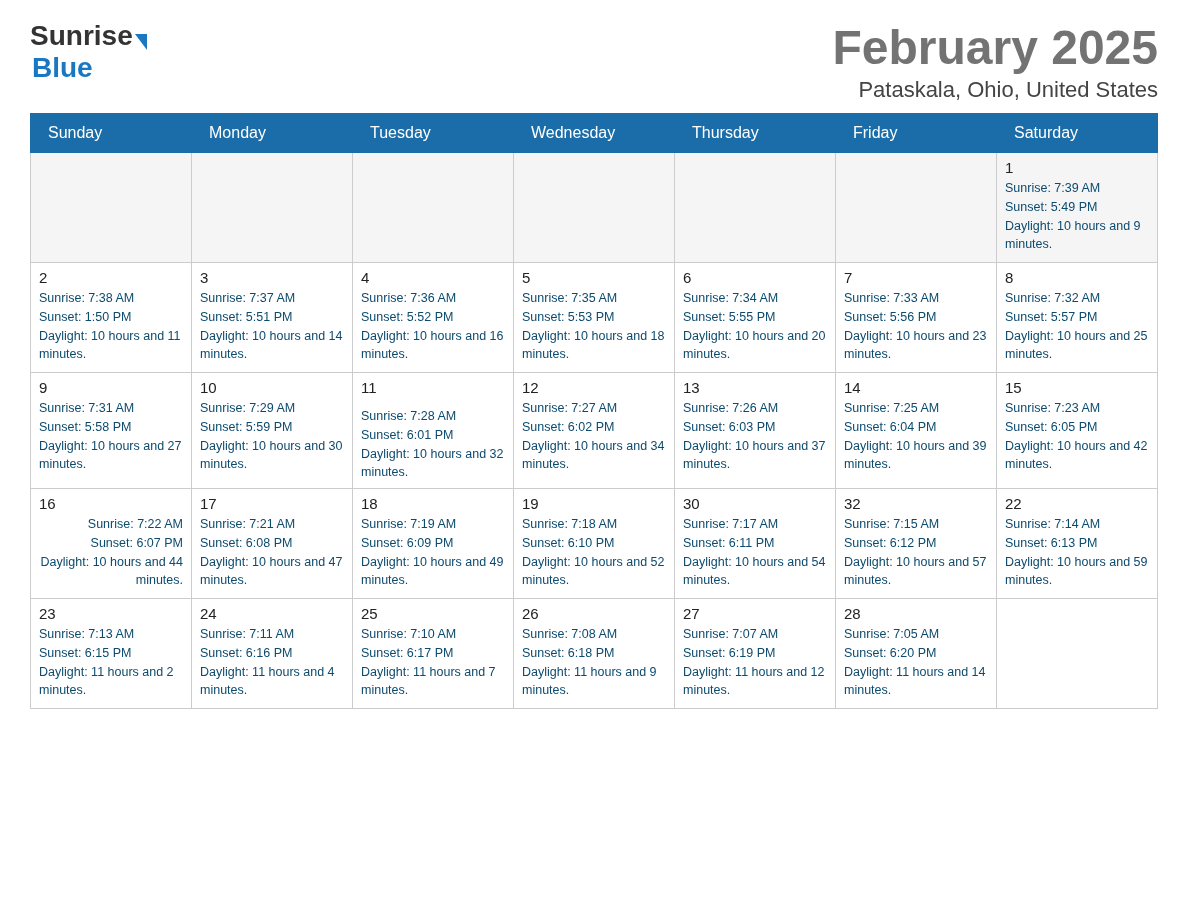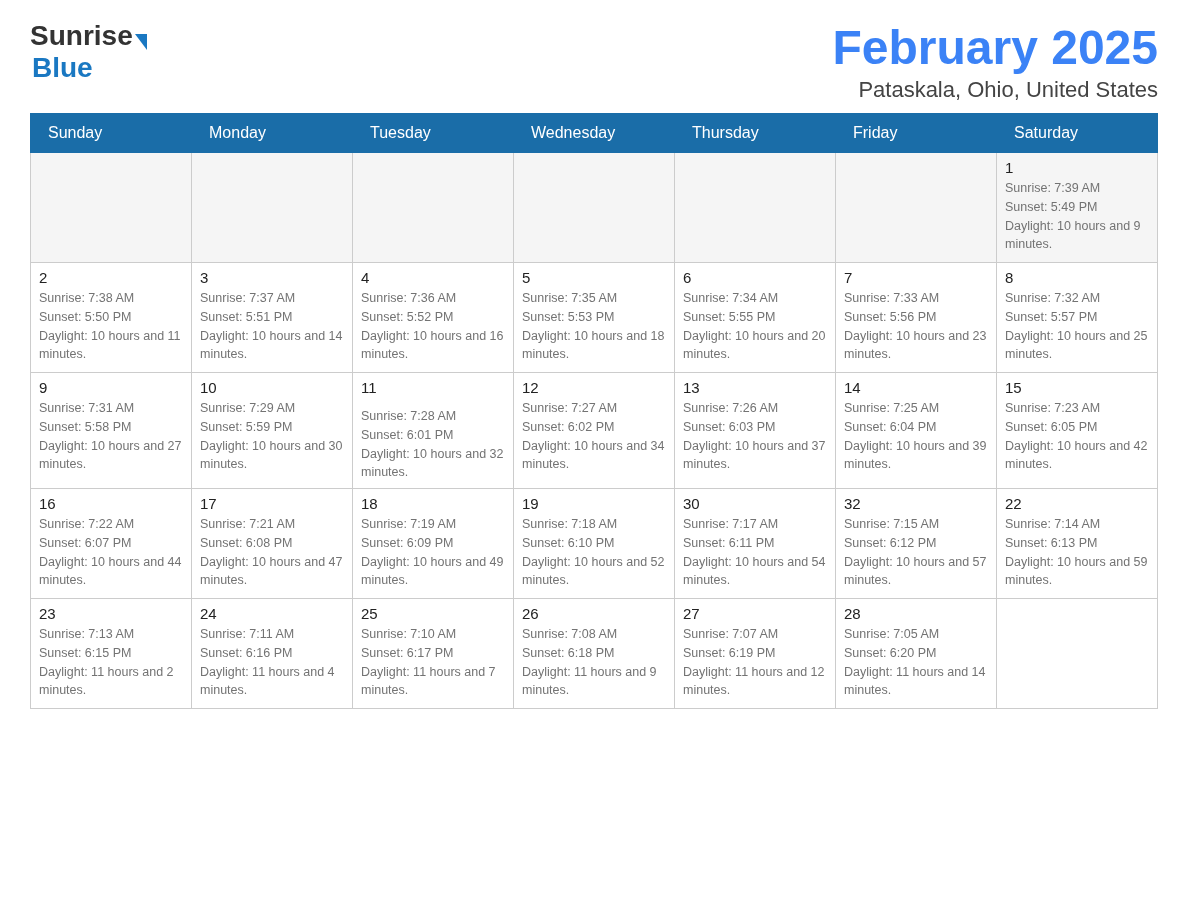--- a/index.html
+++ b/index.html
@@ -33,21 +33,21 @@
     .logo-row1 {
       display: flex;
       align-items: flex-end;
     }
     .title-area {
       text-align: right;
     }
     .month-title {
       font-size: 48px;
       font-weight: bold;
-      color: #3b82f6;
+      color: #737373;
     }
     .location-title {
       font-size: 22px;
       color: #444;
       margin-top: 2px;
     }
     .calendar-table {
       width: 100%;
       border-collapse: collapse;
       margin-top: 10px;
@@ -76,21 +76,21 @@
     }
     .day-number {
       font-size: 15px;
       font-weight: normal;
       color: #222;
       display: block;
       margin-bottom: 3px;
     }
     .day-info {
       font-size: 12.5px;
-      color: #737373;
+      color: #0c4a6e;
       line-height: 1.5;
     }
     .empty-cell {
       background: #f5f5f5;
     }
   </style>
 </head>
 <body>
 
 <div class="header-area">
@@ -137,21 +137,21 @@
           <span class="day-number">1</span>
           <div class="day-info" style="white-space: pre-line;">Sunrise: 7:39 AM
 Sunset: 5:49 PM
 Daylight: 10 hours and 9 minutes.</div>
         </td>
       </tr>
       <tr>
         <td>
           <span class="day-number">2</span>
           <div class="day-info" style="white-space: pre-line;">Sunrise: 7:38 AM
-Sunset: 5:50 PM
+Sunset: 1:50 PM
 Daylight: 10 hours and 11 minutes.</div>
         </td>
         <td>
           <span class="day-number">3</span>
           <div class="day-info" style="white-space: pre-line;">Sunrise: 7:37 AM
 Sunset: 5:51 PM
 Daylight: 10 hours and 14 minutes.</div>
         </td>
         <td>
           <span class="day-number">4</span>
@@ -224,21 +224,21 @@
         <td>
           <span class="day-number">15</span>
           <div class="day-info" style="white-space: pre-line;">Sunrise: 7:23 AM
 Sunset: 6:05 PM
 Daylight: 10 hours and 42 minutes.</div>
         </td>
       </tr>
       <tr>
         <td>
           <span class="day-number">16</span>
-          <div class="day-info" style="white-space: pre-line;">Sunrise: 7:22 AM
+          <div class="day-info" style="white-space: pre-line; text-align: right;">Sunrise: 7:22 AM
 Sunset: 6:07 PM
 Daylight: 10 hours and 44 minutes.</div>
         </td>
         <td>
           <span class="day-number">17</span>
           <div class="day-info" style="white-space: pre-line;">Sunrise: 7:21 AM
 Sunset: 6:08 PM
 Daylight: 10 hours and 47 minutes.</div>
         </td>
         <td>

